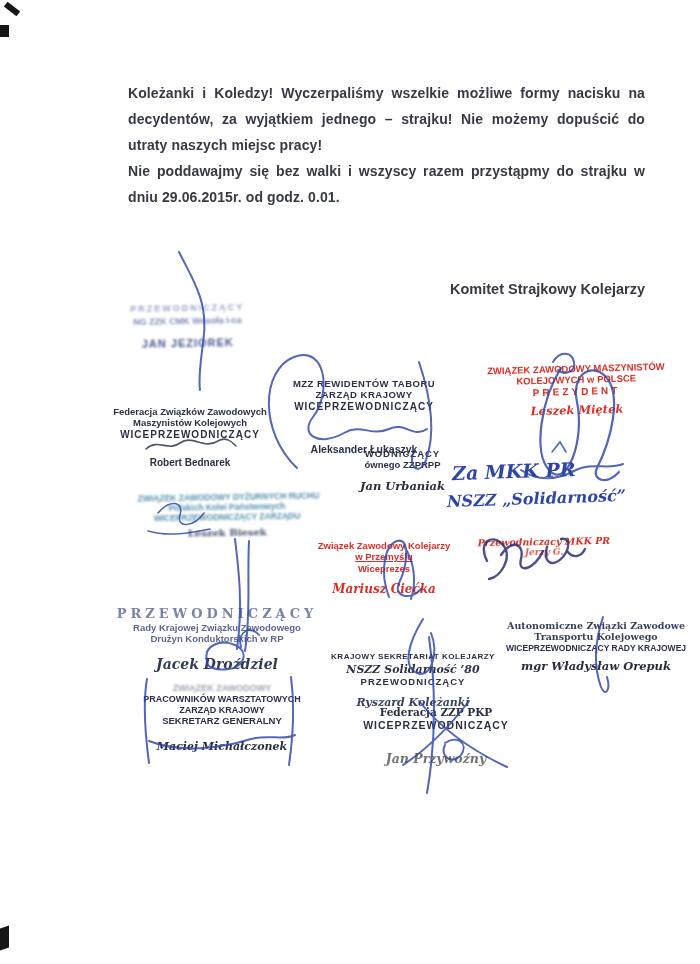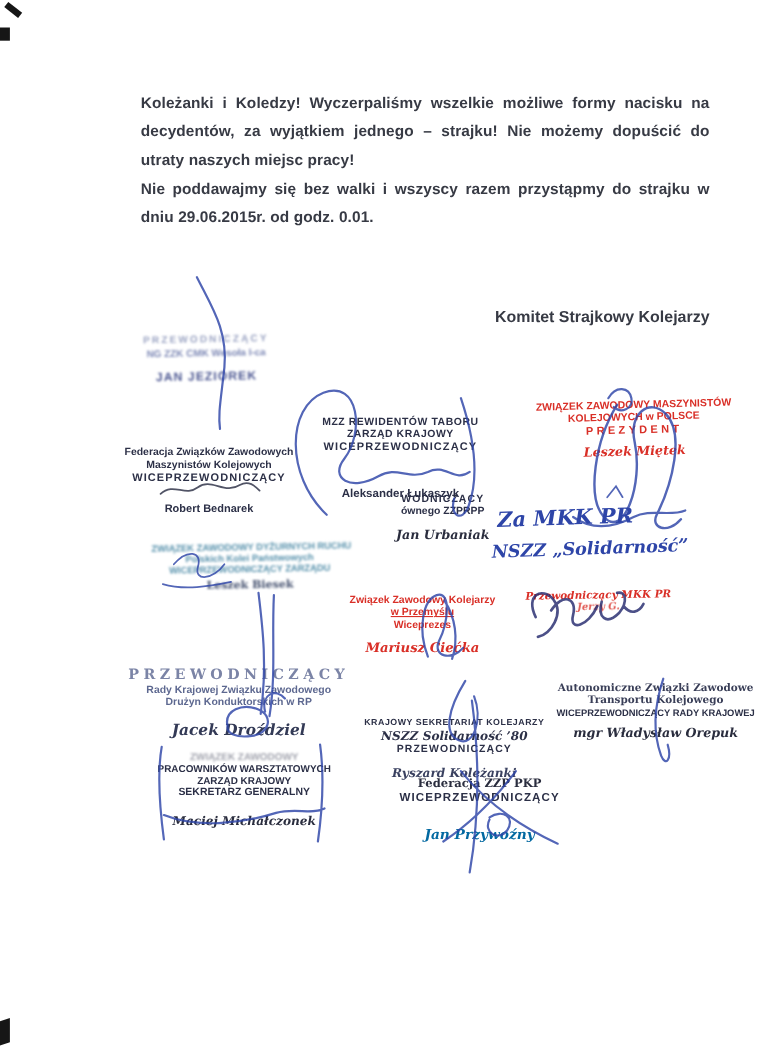--- a/index.html
+++ b/index.html
@@ -113,21 +113,21 @@
   <div class="stamp" style="left:498px;top:620px;width:196px;">
     <div class="l" style="font-size:9.5px;color:#3a3f58;font-family:'DejaVu Serif',serif;">Autonomiczne Związki Zawodowe</div>
     <div class="l" style="font-size:9.5px;color:#3a3f58;font-family:'DejaVu Serif',serif;">Transportu Kolejowego</div>
     <div class="l navy" style="font-size:8.5px;">WICEPRZEWODNICZĄCY RADY KRAJOWEJ</div>
     <div class="l script" style="font-size:11.5px;color:#2a2d3e;margin-top:7px;">mgr Władysław Orepuk</div>
   </div>
 
   <div class="stamp" style="left:352px;top:706px;width:168px;">
     <div class="l" style="font-size:10.5px;color:#2a2d3e;font-family:'DejaVu Serif',serif;">Federacja ZZP PKP</div>
     <div class="l navy" style="font-size:10.5px;letter-spacing:1px;">WICEPRZEWODNICZĄCY</div>
-    <div class="l script" style="font-size:12.5px;color:#0369a1;margin-top:20px;">Jan Przywoźny</div>
+    <div class="l script" style="font-size:12.5px;color:#737373;margin-top:20px;">Jan Przywoźny</div>
   </div>
 
   <svg class="ink-svg" width="700" height="964" viewBox="0 0 700 964">
     <g fill="none" stroke="#2e45a8" stroke-width="2" stroke-linecap="round" opacity="0.82">
       <path d="M179,252 C193,280 207,300 204,334 C201,362 198,376 200,390"></path>
       <path stroke="#2c2f45" stroke-width="1.6" d="M146,449 C158,438 168,452 180,443 C192,434 204,450 218,441 C226,436 232,442 236,446"></path>
       <path d="M297,468 C259,432 261,370 294,357 C327,345 331,394 313,417 C299,435 319,447 344,433 C361,423 371,437 389,429 C405,421 413,439 427,429"></path>
       <path d="M419,362 C429,392 437,430 426,460 C420,476 408,468 413,453"></path>
       <path stroke-width="2.2" d="M561,368 C541,400 533,452 549,470 C567,490 585,440 577,402 C571,375 591,362 605,376 C623,394 611,440 597,468 C591,480 607,486 619,472"></path>
       <path d="M521,470 C541,484 561,478 576,470 C591,462 609,470 623,464"></path>

